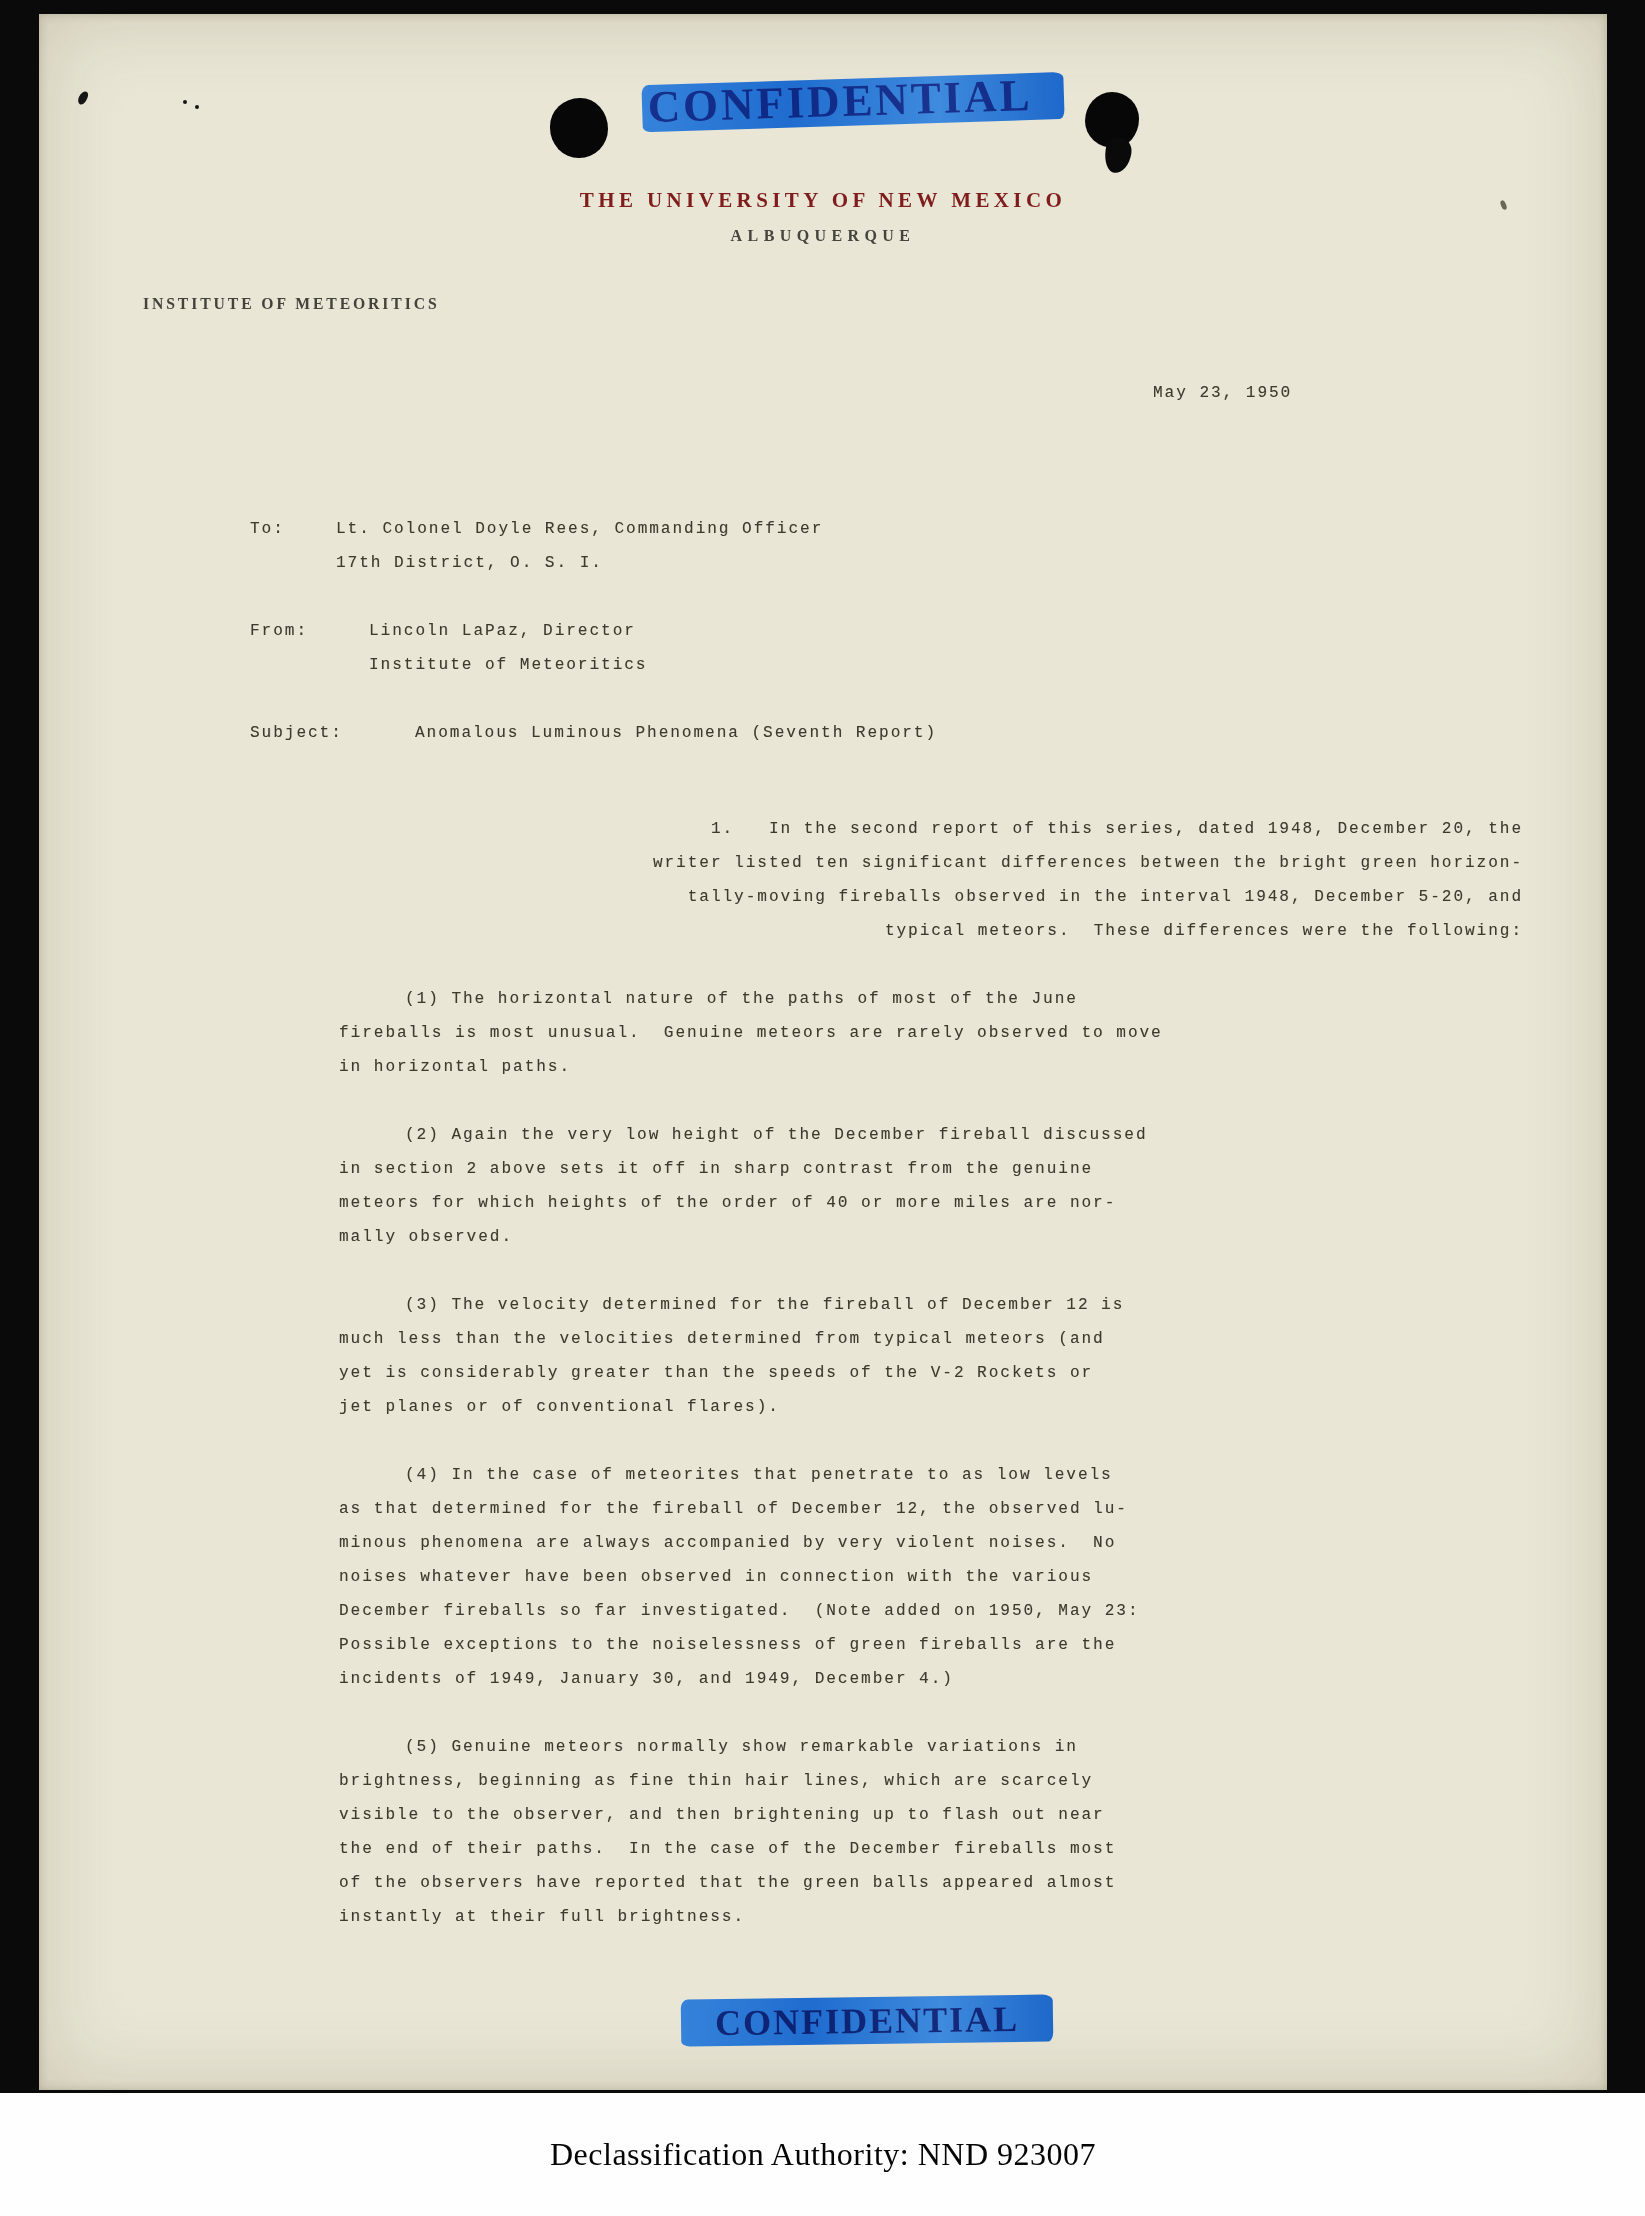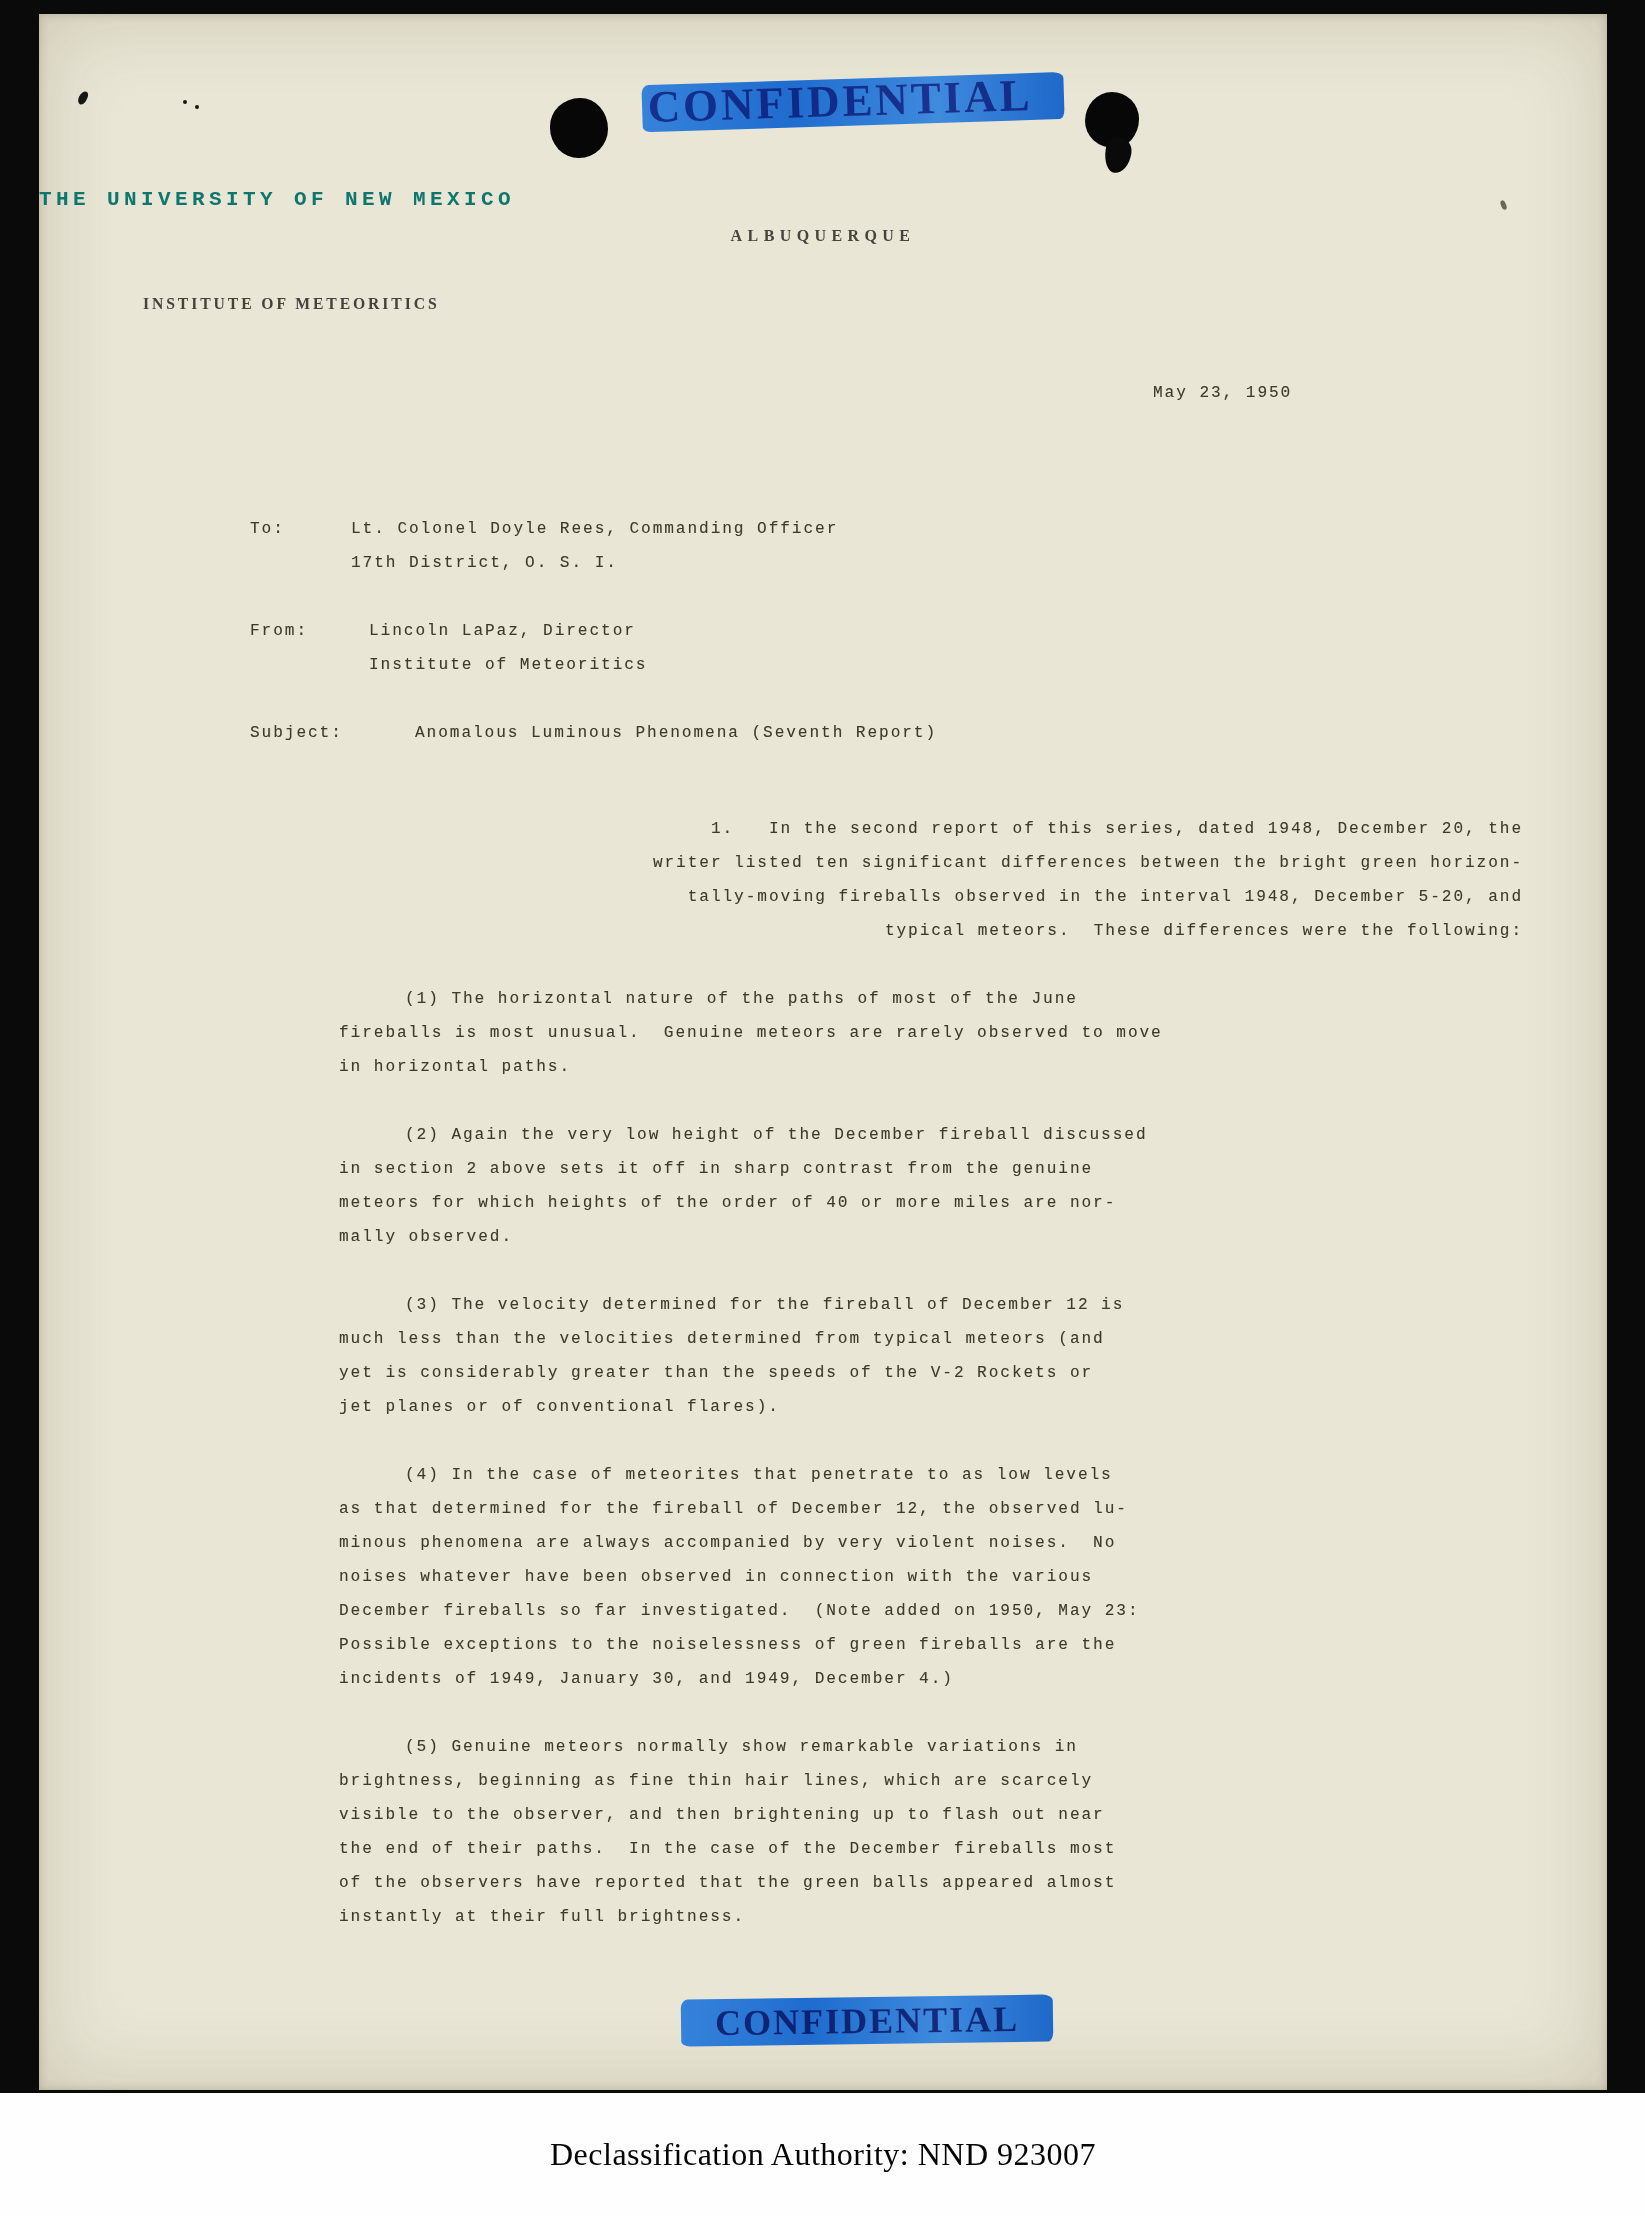--- a/index.html
+++ b/index.html
@@ -33,43 +33,43 @@
     font-size: 16px;
     letter-spacing: 2px;
     line-height: 34px;
     color: rgba(56,53,40,0.96);
     text-shadow: 0.3px 0.4px 0.6px rgba(56,53,40,0.30);
   }
 
   
   .lh-university {
     position: absolute; top: 174px; left: 0; width: 100%;
-    text-align: left;
-    font-family: Liberation Mono, monospace;
+    text-align: center;
+    font-family: Liberation Serif, serif;
     font-weight: 700; font-size: 21px; letter-spacing: 4.4px;
-    color: #0f766e;
+    color: #7f1d1d;
   }
   .lh-city {
     position: absolute; top: 213px; left: 0; width: 100%;
     text-align: center;
     font-family: "Liberation Serif", serif;
     font-weight: 700; font-size: 16px; letter-spacing: 5.4px;
     color: #47443e;
   }
   .lh-institute {
     position: absolute; top: 281px; left: 104px;
     font-family: "Liberation Serif", serif;
     font-weight: 700; font-size: 15.7px; letter-spacing: 2.9px;
     color: #45423c;
   }
   .date-line { position: absolute; top: 362px; left: 1114px; }
 
   
   .field { position: absolute; left: 211px; display: flex; }
-  .f-to      { top: 498px; gap: 15px; }
+  .f-to      { top: 498px; }
   .f-from    { top: 600px; }
   .f-subject { top: 702px; }
   .flabel { flex: none; }
   .f-to .flabel      { width: 86px; }
   .f-from .flabel    { width: 119px; }
   .f-subject .flabel { width: 165px; }
   .fval { white-space: pre-wrap; }
 
   
   .body-text { position: absolute; left: 211px; top: 798px; width: 1273px; }

